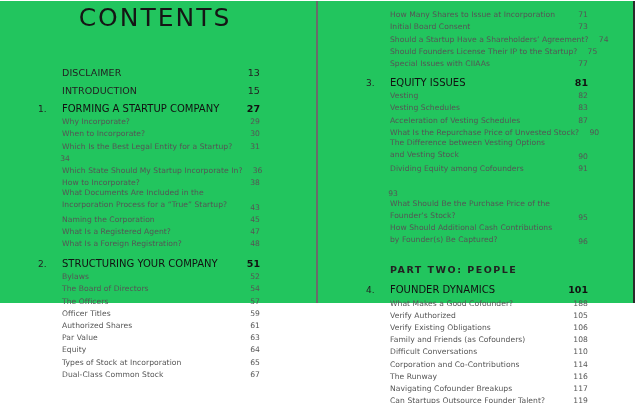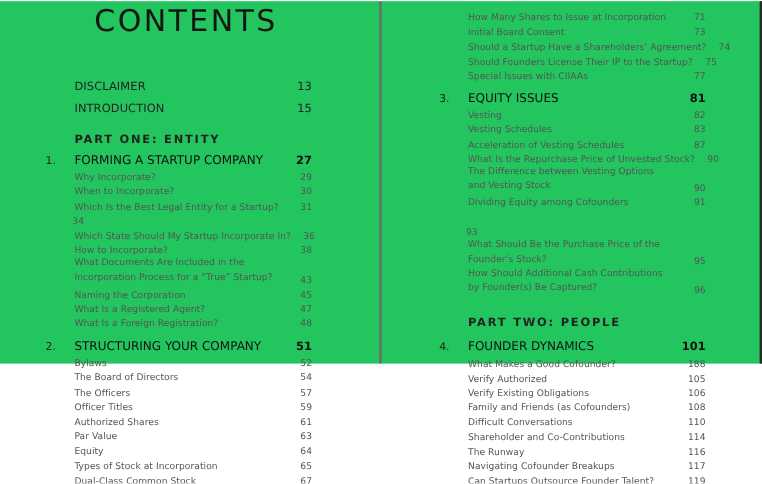--- a/index.html
+++ b/index.html
@@ -40,21 +40,20 @@
   <div class="title">CONTENTS</div>
   <div class="toc" id="left-toc">
     <div class="row front">
       <span class="lbl">DISCLAIMER</span>
       <span class="pg">13</span>
     </div>
     <div class="row front">
       <span class="lbl">INTRODUCTION</span>
       <span class="pg">15</span>
     </div>
-    <div class="part">PART ONE: ENTITY</div>
 
     <div class="row chapter">
       <span class="num">1.</span>
       <span class="lbl">FORMING A STARTUP COMPANY</span>
       <span class="pg">27</span>
     </div>
     <div class="row sub">
         <span class="lbl nowrap">Why Incorporate?</span>
         <span class="pg">29</span>
       </div>
@@ -223,21 +222,21 @@
       </div>
     <div class="row sub">
         <span class="lbl nowrap">Family and Friends (as Cofounders)</span>
         <span class="pg">108</span>
       </div>
     <div class="row sub">
         <span class="lbl nowrap">Difficult Conversations</span>
         <span class="pg">110</span>
       </div>
     <div class="row sub">
-        <span class="lbl nowrap">Shareholder and Co-Contributions</span>
+        <span class="lbl nowrap">Corporation and Co-Contributions</span>
         <span class="pg">114</span>
       </div>
     <div class="row sub">
         <span class="lbl nowrap">The Runway</span>
         <span class="pg">116</span>
       </div>
     <div class="row sub">
         <span class="lbl nowrap">Navigating Cofounder Breakups</span>
         <span class="pg">117</span>
       </div>

